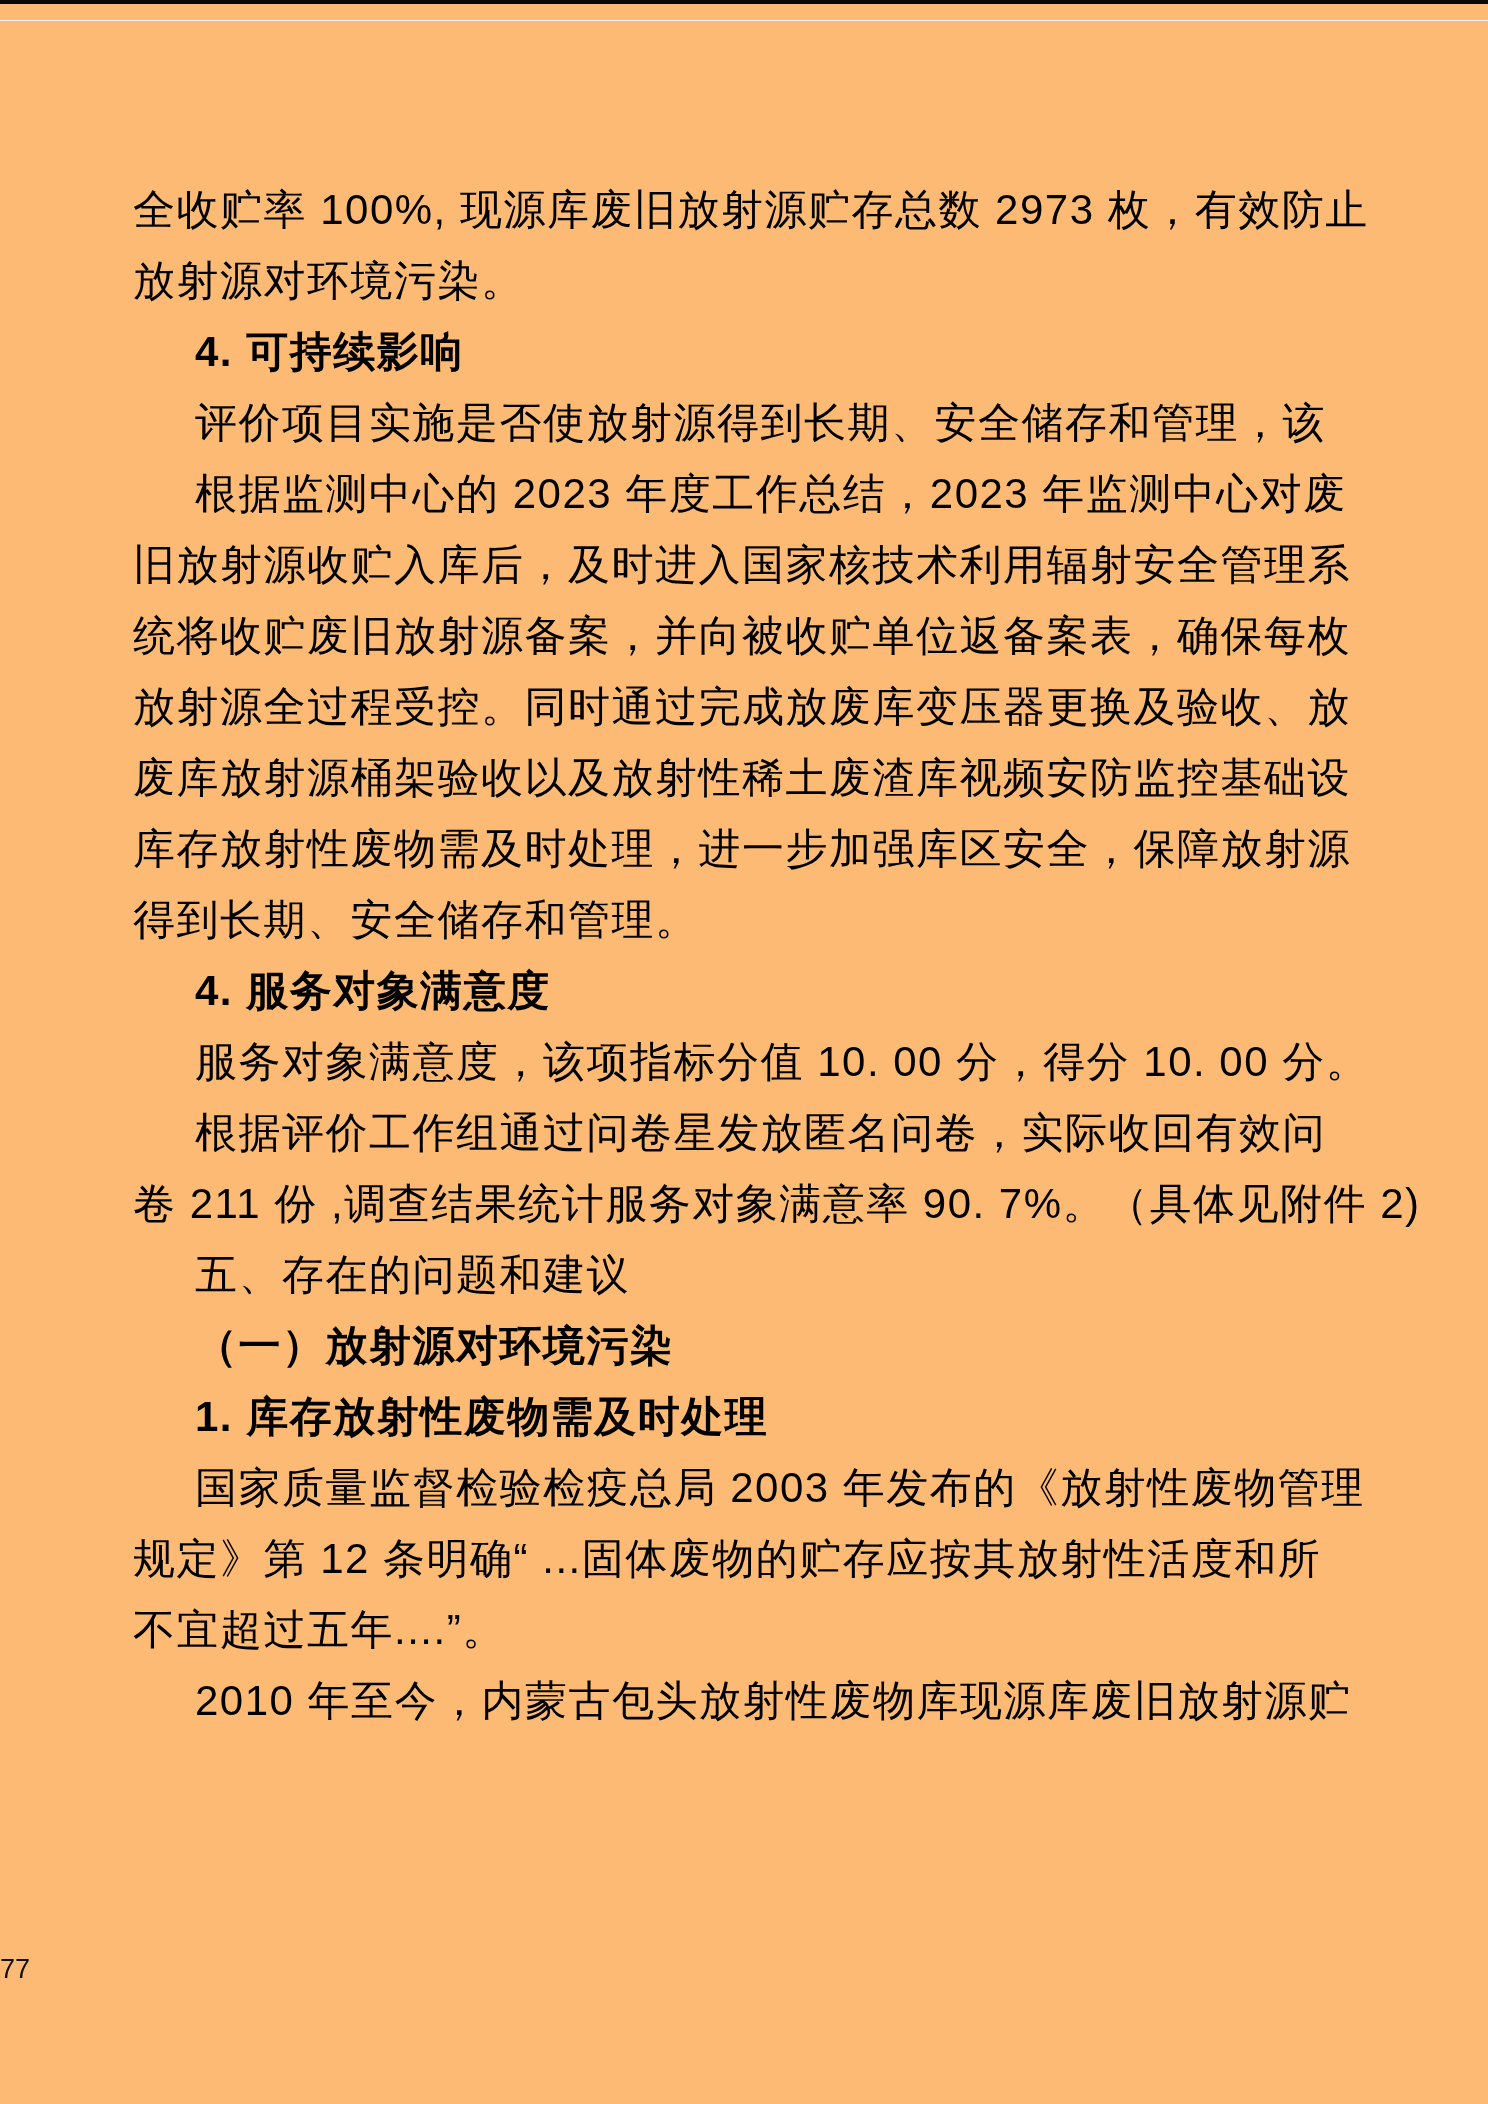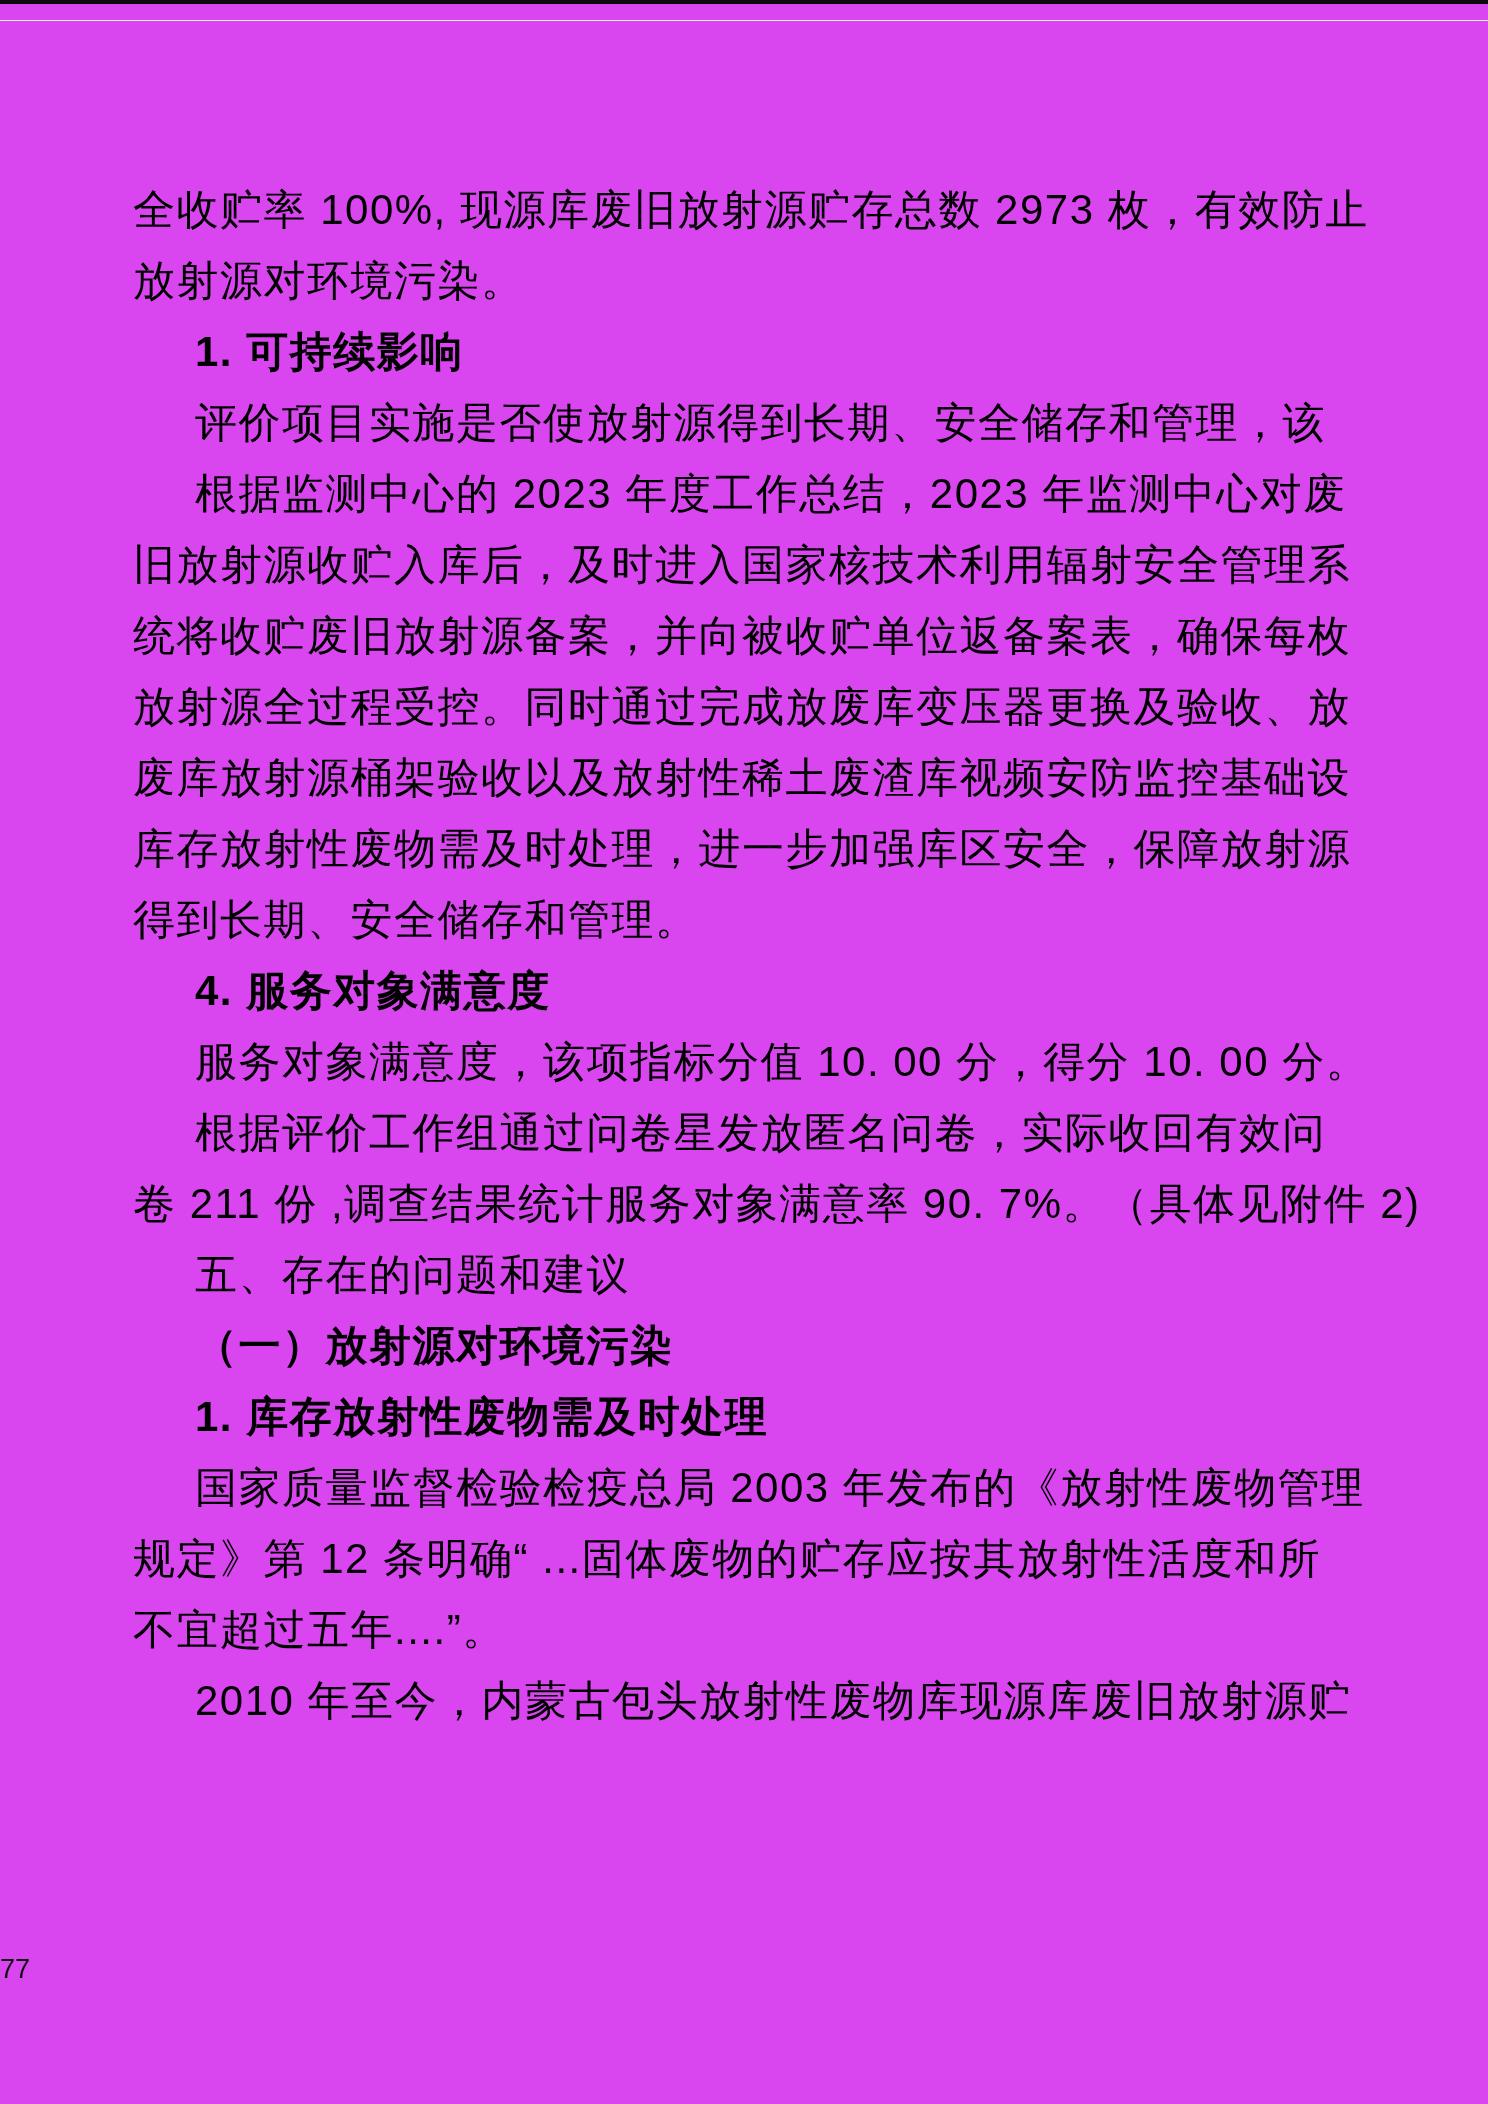--- a/index.html
+++ b/index.html
@@ -4,21 +4,21 @@
 <style>
   html, body {
     margin: 0;
     padding: 0;
     background: #ffffff;
   }
   #page {
     position: relative;
     width: 1488px;
     height: 2104px;
-    background: #d946ef;
+    background: #fdba74;
     overflow: hidden;
     font-family: "Liberation Sans", "DejaVu Sans", sans-serif;
     color: #000000;
   }
   #scan-edge-top {
     position: absolute;
     top: 0; left: 0;
     width: 100%;
     height: 4px;
     background: #0a0a0a;
@@ -65,21 +65,21 @@
 </head>
 <body>
 
 <div id="page">
   <div id="scan-edge-top"></div>
   <div id="scan-edge-top-shadow"></div>
 
   <div id="text-content">
       <div class="line">全收贮率 100%, 现源库废旧放射源贮存总数 2973 枚，有效防止</div>
       <div class="line">放射源对环境污染。</div>
-      <div class="line indent bold">1. 可持续影响</div>
+      <div class="line indent bold">4. 可持续影响</div>
       <div class="line indent">评价项目实施是否使放射源得到长期、安全储存和管理，该</div>
       <div class="line indent">根据监测中心的 2023 年度工作总结，2023 年监测中心对废</div>
       <div class="line">旧放射源收贮入库后，及时进入国家核技术利用辐射安全管理系</div>
       <div class="line">统将收贮废旧放射源备案，并向被收贮单位返备案表，确保每枚</div>
       <div class="line">放射源全过程受控。同时通过完成放废库变压器更换及验收、放</div>
       <div class="line">废库放射源桶架验收以及放射性稀土废渣库视频安防监控基础设</div>
       <div class="line">库存放射性废物需及时处理，进一步加强库区安全，保障放射源</div>
       <div class="line">得到长期、安全储存和管理。</div>
       <div class="line indent bold">4. 服务对象满意度</div>
       <div class="line indent">服务对象满意度，该项指标分值 10. 00 分，得分 10. 00 分。</div>

